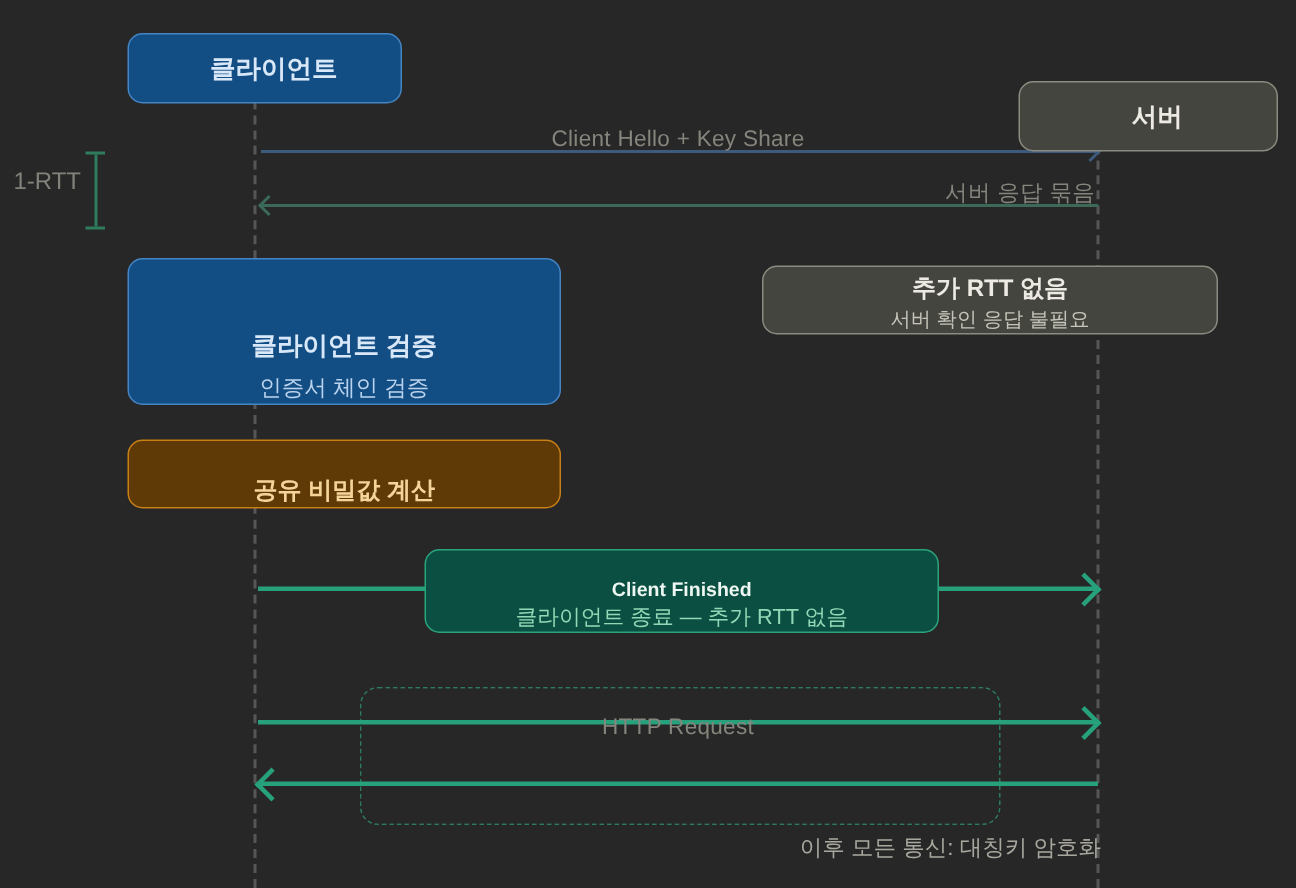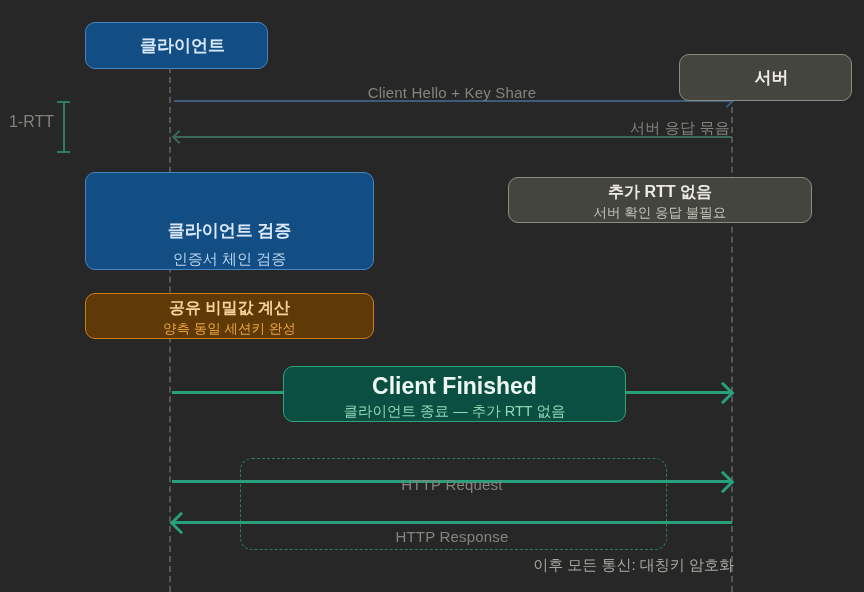--- a/index.html
+++ b/index.html
@@ -66,21 +66,21 @@
   .note-nortt{left:508px; top:177px; width:302px; height:44px;
     background:var(--panel_gray); border:1.5px solid var(--panel_gray_border);}
   .note-nortt .t{font-size:16px; color:var(--gray_title);}
   .note-nortt .s{font-size:13.5px; color:var(--gray_body); margin-top:1px;}
   .note-secret{left:85px; top:293px; width:287px; height:44px;
     background:var(--panel_orange); border:1.5px solid var(--panel_orange_border);}
   .note-secret .t{font-size:16px; color:var(--orange_title);}
   .note-secret .s{font-size:13.5px; color:var(--orange_body); margin-top:1px;}
   .note-finished{left:283px; top:366px; width:341px; height:54px;
     background:var(--panel_green); border:1.5px solid var(--panel_green_border);}
-  .note-finished .t{font-size:23px; color:var(--green_title);}
+  .note-finished .t{font-size:13px; color:var(--green_title);}
   .note-finished .s{font-size:14.5px; color:var(--green_body); margin-top:2px;}
   
   .app-box{position:absolute; left:240px; top:458px; width:425px; height:90px;
     border:1.5px dashed var(--rtt_green); border-radius:12px; z-index:0;}
   .lbl-req{top:476px;}
   .lbl-resp{top:528px;}
   .lbl-m1{top:84px;}
   .lbl-m2{top:119px;text-align:right;}
   .footer{position:absolute; left:174px; width:560px; top:556px; text-align:right;
     font-size:15px; color:var(--footer_gray); z-index:2;}
@@ -120,21 +120,20 @@
     <div class="ln">인증서 체인 검증</div>
   </div>
 
   <div class="note note-nortt">
     <div class="t">추가 RTT 없음</div>
     <div class="s">서버 확인 응답 불필요</div>
   </div>
 
   <div class="note note-secret">
     <div class="t">공유 비밀값 계산</div>
-    <div class="s">양측 동일 세션키 완성</div>
   </div>
 
   <div class="arrow thick c-green a3">
     <div class="line"></div>
     <span class="head head-r"></span>
   </div>
   <div class="note note-finished">
     <div class="t">Client Finished</div>
     <div class="s">클라이언트 종료 — 추가 RTT 없음</div>
   </div>
@@ -144,17 +143,16 @@
   <div class="msg-label lbl-req">HTTP Request</div>
   <div class="arrow thick c-green a4">
     <div class="line"></div>
     <span class="head head-r"></span>
   </div>
 
   <div class="arrow thick c-green a5">
     <div class="line"></div>
     <span class="head head-l"></span>
   </div>
-  <div class="msg-label lbl-resp">HTTP Response</div>
 
   <div class="footer">이후 모든 통신: 대칭키 암호화</div>
 
 </div>
 
 </body></html>

